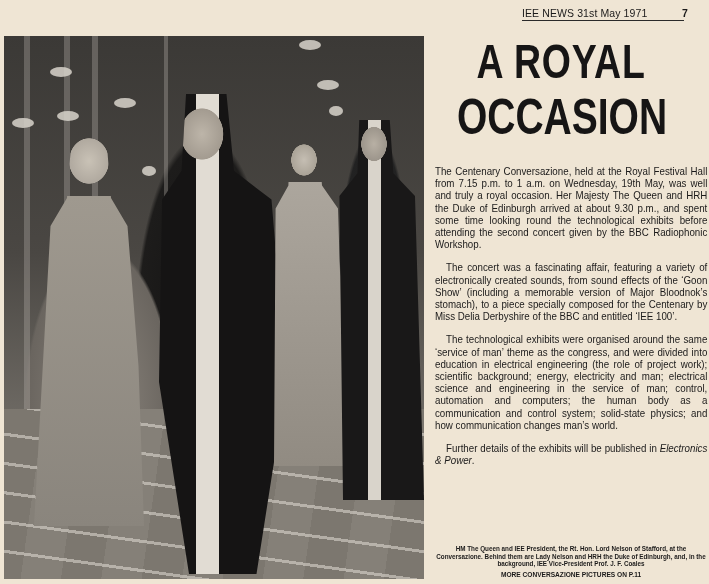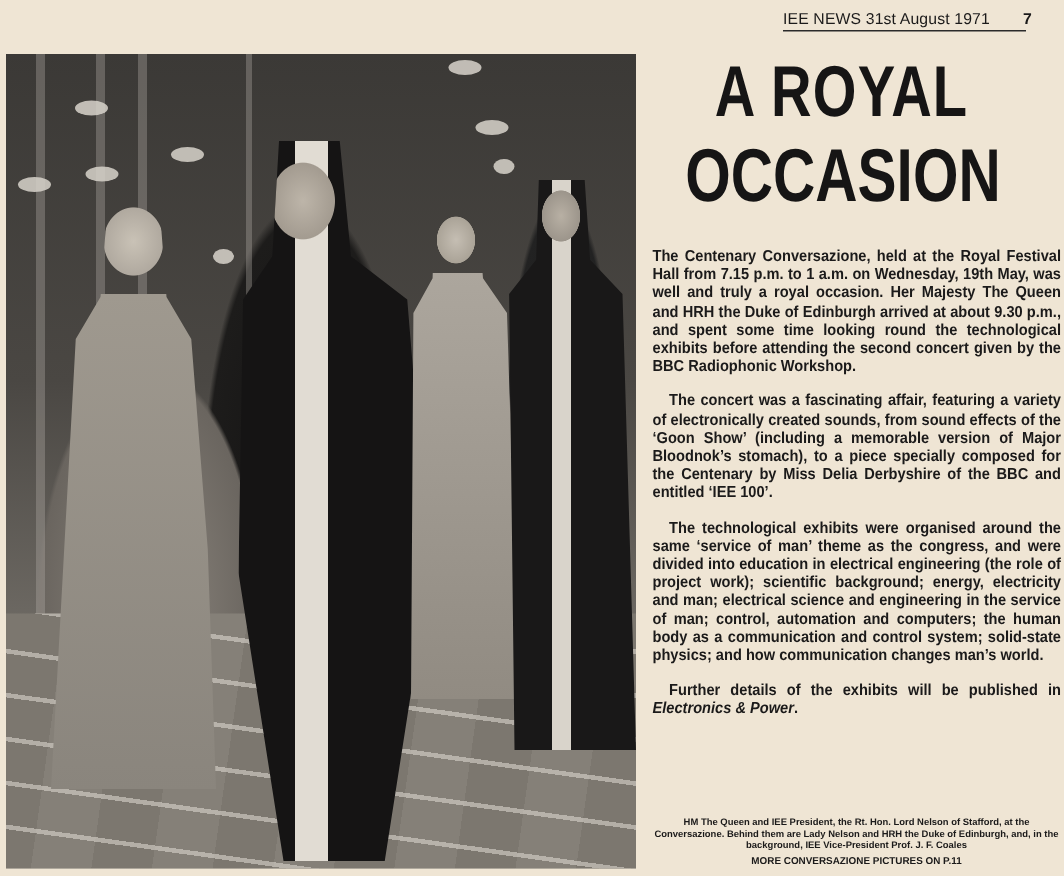--- a/index.html
+++ b/index.html
@@ -16,32 +16,32 @@
       linear-gradient(180deg,#3b3936 0%,#4a4743 40%,#6d6963 70%,#8a857d 100%);}
   .photo .curtain{position:absolute;top:0;height:380px;width:6px;background:rgba(180,175,168,0.35);}
   .photo .lamp{position:absolute;width:22px;height:10px;border-radius:50%;background:#d8d3cb;opacity:0.85;}
   .photo .floor{position:absolute;left:0;bottom:0;width:420px;height:170px;
     background:repeating-linear-gradient(8deg,transparent 0 26px,rgba(225,220,212,0.55) 26px 29px),
                repeating-linear-gradient(98deg,#7c776f 0 40px,#858078 40px 80px);}
   .photo .person{position:absolute;}
   .title{position:absolute;left:437px;width:256px;text-align:center;font-family:"Liberation Sans",sans-serif;font-weight:bold;font-stretch:condensed;color:#161515;transform:scaleX(0.78);transform-origin:center;}
   .t1{top:34px;font-size:48px;letter-spacing:1px;width:260px;left:431px;}
   .t2{top:88px;font-size:50px;letter-spacing:0px;width:280px;left:422px;}
-  .body{position:absolute;left:435px;top:165px;width:272px;font-size:10.6px;line-height:12.2px;font-weight:bold;text-align:justify;}
+  .body{position:absolute;left:435px;top:165px;width:272px;font-size:10.6px;line-height:12.2px;font-weight:normal;text-align:justify;}
   .body p{margin:0 0 11px 0;text-indent:12px;transform:scaleX(0.92);transform-origin:left;width:296px;}
   .body p.first{text-indent:0;}
   .body em{font-style:italic;}
   .caption{position:absolute;left:433px;top:545px;width:276px;font-size:6.3px;line-height:7.6px;font-weight:bold;text-align:center;}
   .more{position:absolute;left:433px;top:571px;width:276px;font-size:6.6px;font-weight:bold;text-align:center;}
 </style>
 </head>
 <body>
 
 <div class="header">
-  <span class="pub">IEE NEWS 31st August 1971</span>
+  <span class="pub">IEE NEWS 31st May 1971</span>
   <span class="page">7</span>
 </div>
 
 <div class="photo" aria-label="Black and white photograph of The Queen, Lord Nelson, Lady Nelson and the Duke of Edinburgh walking at the Conversazione">
   <div class="curtain" style="left:20px"></div>
   <div class="curtain" style="left:60px"></div>
   <div class="curtain" style="left:88px"></div>
   <div class="curtain" style="left:160px;width:4px"></div>
   <div class="lamp" style="left:46px;top:31px"></div>
   <div class="lamp" style="left:110px;top:62px"></div>

